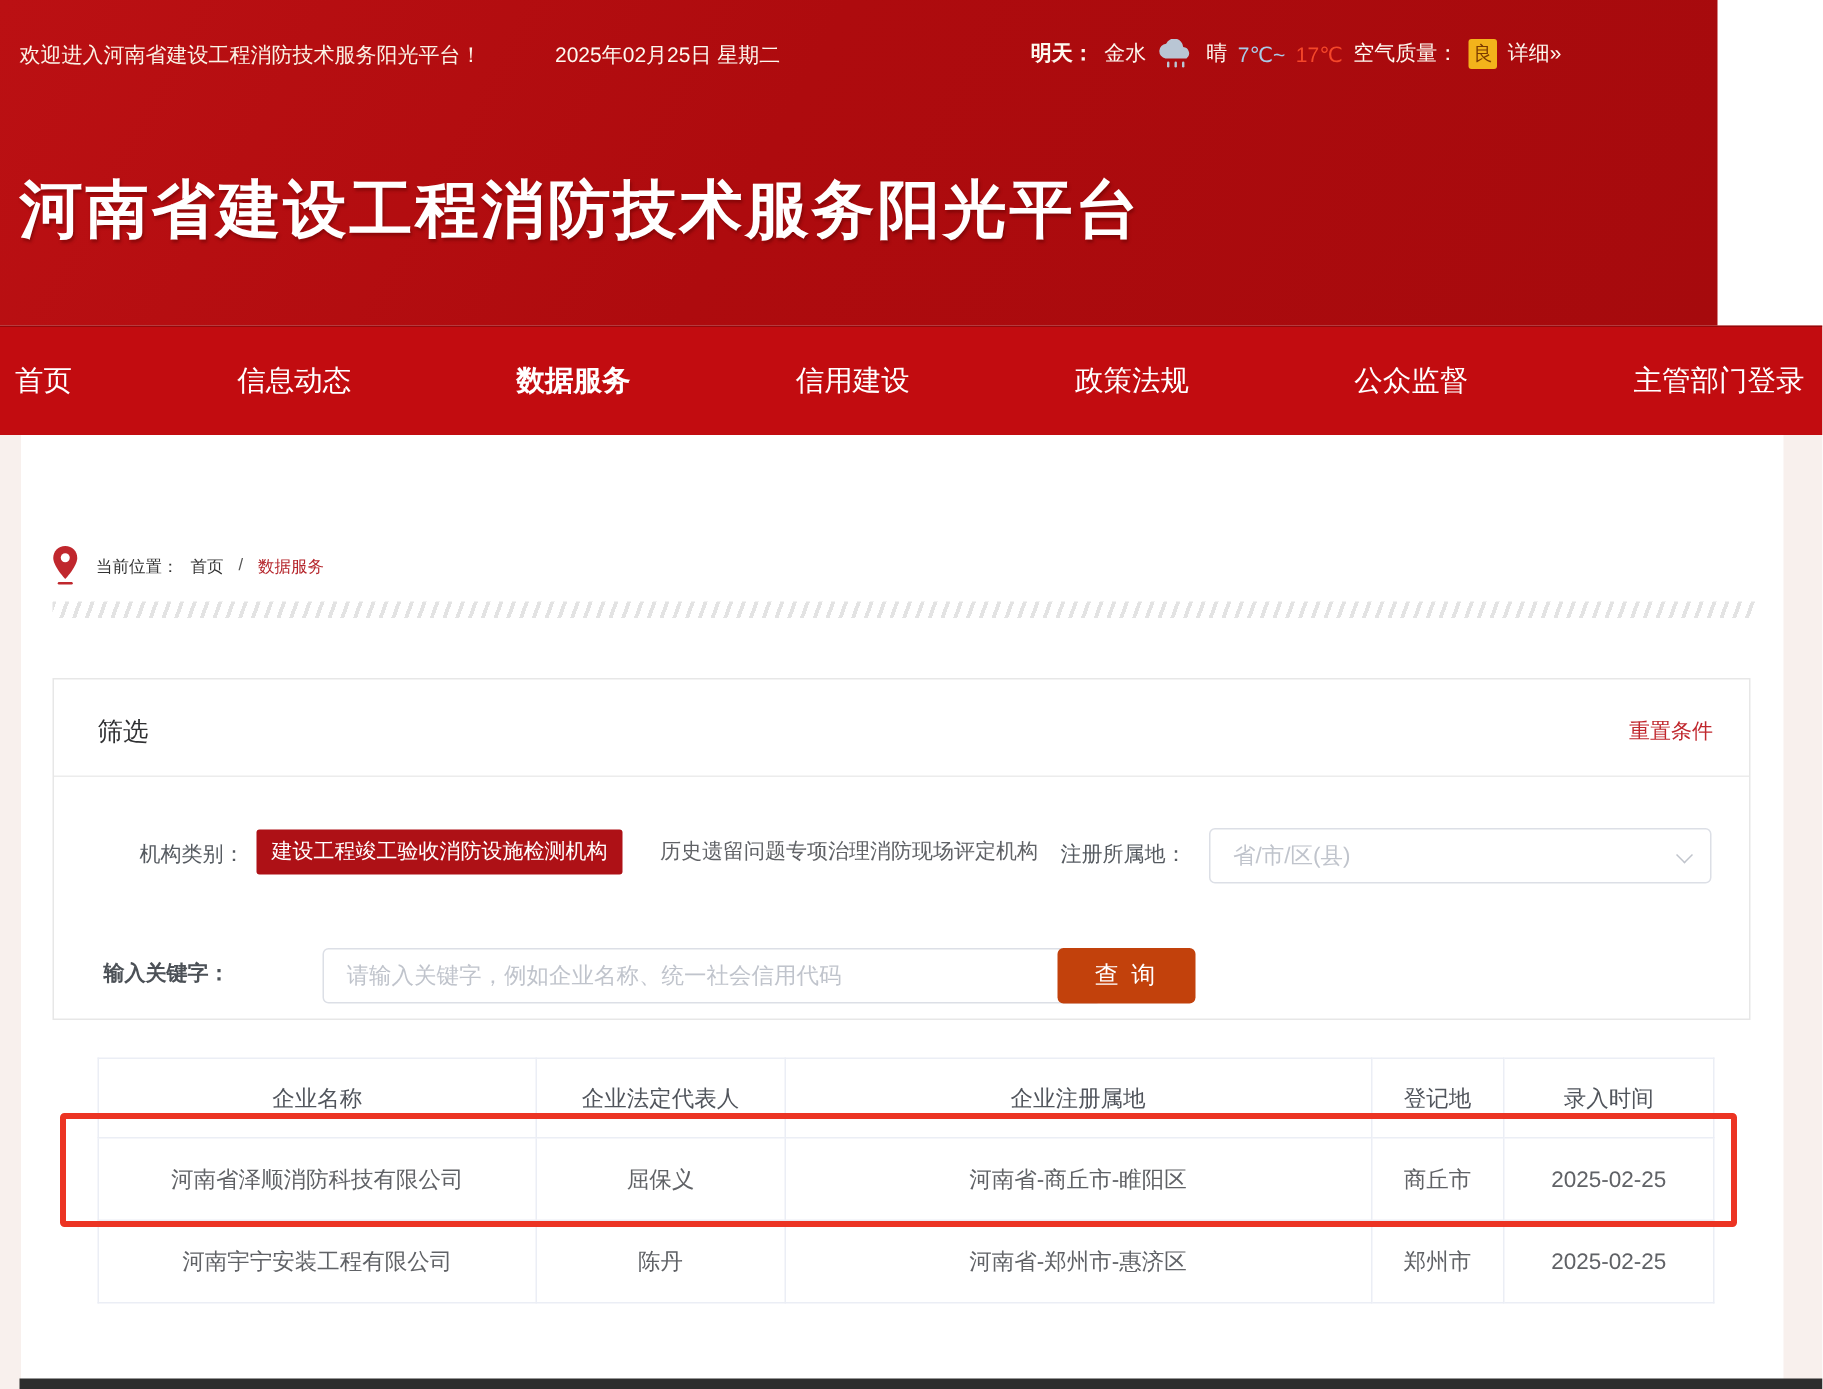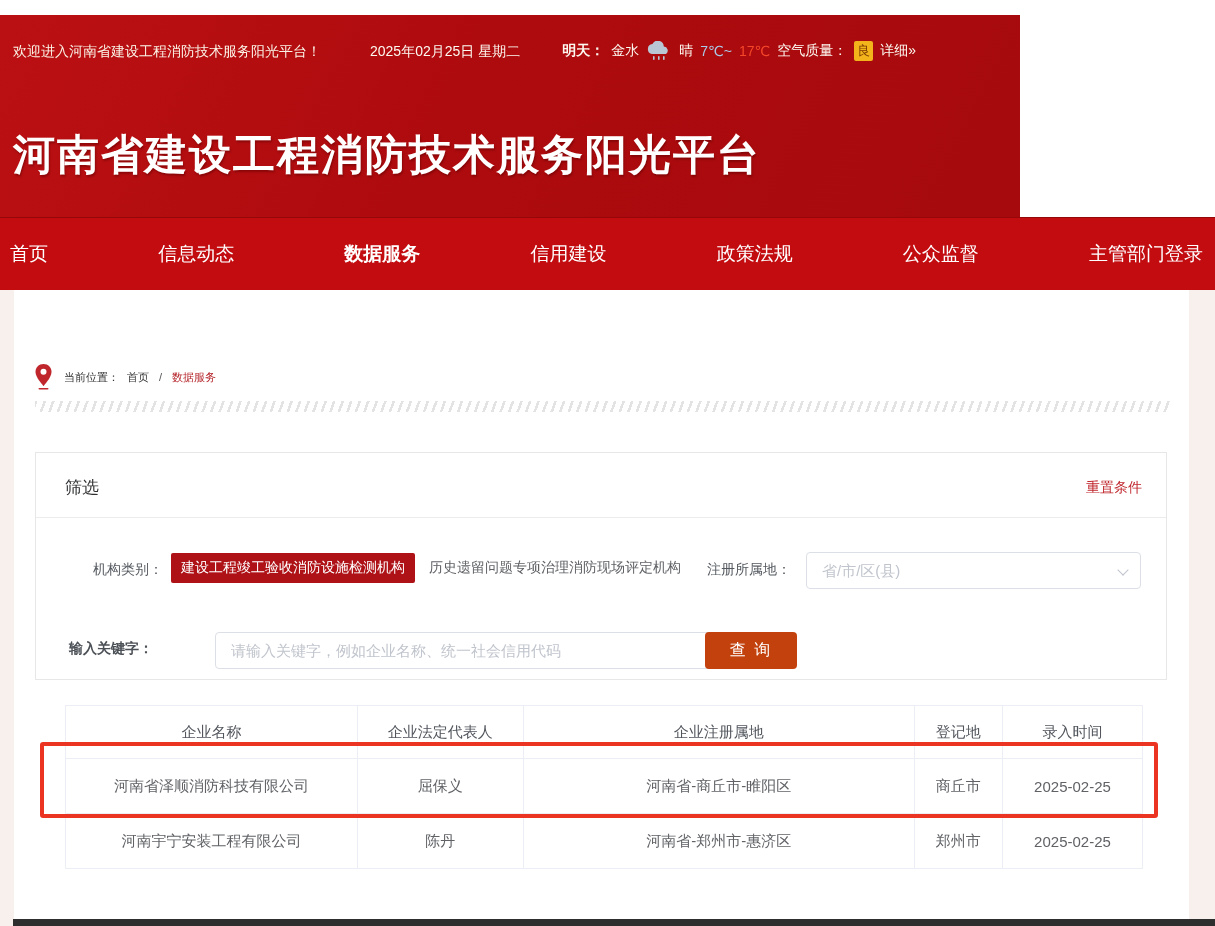--- a/index.html
+++ b/index.html
@@ -1,20 +1,20 @@
 <!DOCTYPE html>
 <html lang="zh"><head>
 <meta charset="utf-8">
 <style>
   * { margin:0; padding:0; box-sizing:border-box; }
   html,body { width:1215px; height:926px; overflow:hidden; }
   body { font-family:"Liberation Sans","DejaVu Sans",sans-serif; background:#ffffff; position:relative; }
 
   
-  .site-header { position:absolute; top:15px; left:0; width:1020px; height:217px;
+  .site-header { position:absolute; top:0; left:0; width:1145px; height:217px;
     background:linear-gradient(118deg,#bb1013 0%,#ae0b0e 45%,#a60a0d 100%); }
   .topbar { position:absolute; top:26px; left:0; width:100%; height:22px; font-size:14px; color:#fbf3e6; }
   .topbar-welcome { position:absolute; left:13px; top:2px; }
   .topbar-date { position:absolute; left:370px; top:2px; color:#fdf9f0;text-align:center; }
   .weather { position:absolute; right:104px; top:0; display:flex; align-items:center; gap:7px; color:#fdf9f0; font-size:14px; }
   .weather-label { font-weight:bold; }
   .weather-icon { position:relative; width:26px; height:20px; display:inline-block; }
   .temp-low { color:#a9cbe8; }
   .temp-high { color:#f5472a; }
   .aqi-badge { background:#f3b31b; color:#7a3a00; font-size:13px; padding:1px 3px; border-radius:2px; }
@@ -45,21 +45,21 @@
 
   
   .filter-panel { position:absolute; top:452px; left:35px; width:1132px; height:228px;
     background:#fff; border:1px solid #e7e7e7; }
   .filter-head { position:relative; height:65px; border-bottom:1px solid #ececec; }
   .filter-title { position:absolute; left:29px; top:23px; font-size:17px; color:#303133; }
   .reset-link { position:absolute; right:24px; top:26px; font-size:14px; color:#c0272d; cursor:pointer; }
 
   .category-label, .region-label, .keyword-label { position:absolute; font-size:14px; color:#555a60; }
   .category-label { left:57px; top:108px; }
-  .category-options { position:absolute; left:135px; top:100px; display:flex; align-items:flex-start; gap:4px; }
+  .category-options { position:absolute; left:135px; top:100px; display:flex; align-items:flex-start; gap:15px; }
   .chip { font-size:14px; padding:6px 10px; cursor:pointer; border-radius:2px; color:#606266; }
   .chip.selected { background:#ae1116; color:#ffffff; }
   .region-label { left:671px; top:108px; }
   .region-select { position:absolute; left:770px; top:99px; width:335px; height:37px; background:#fff;
     border:1px solid #dcdfe6; border-radius:4px; cursor:pointer; }
   .region-placeholder { position:absolute; left:15px; top:0; line-height:35px; font-size:15px; color:#c0c4cc; }
   .chevron-down { position:absolute; right:12px; top:13px; width:9px; height:9px; }
   .chevron-down::before { content:""; position:absolute; left:0; top:0; width:7px; height:7px;
     border-right:1.5px solid #c0c4cc; border-bottom:1.5px solid #c0c4cc; transform:rotate(45deg); }
 

